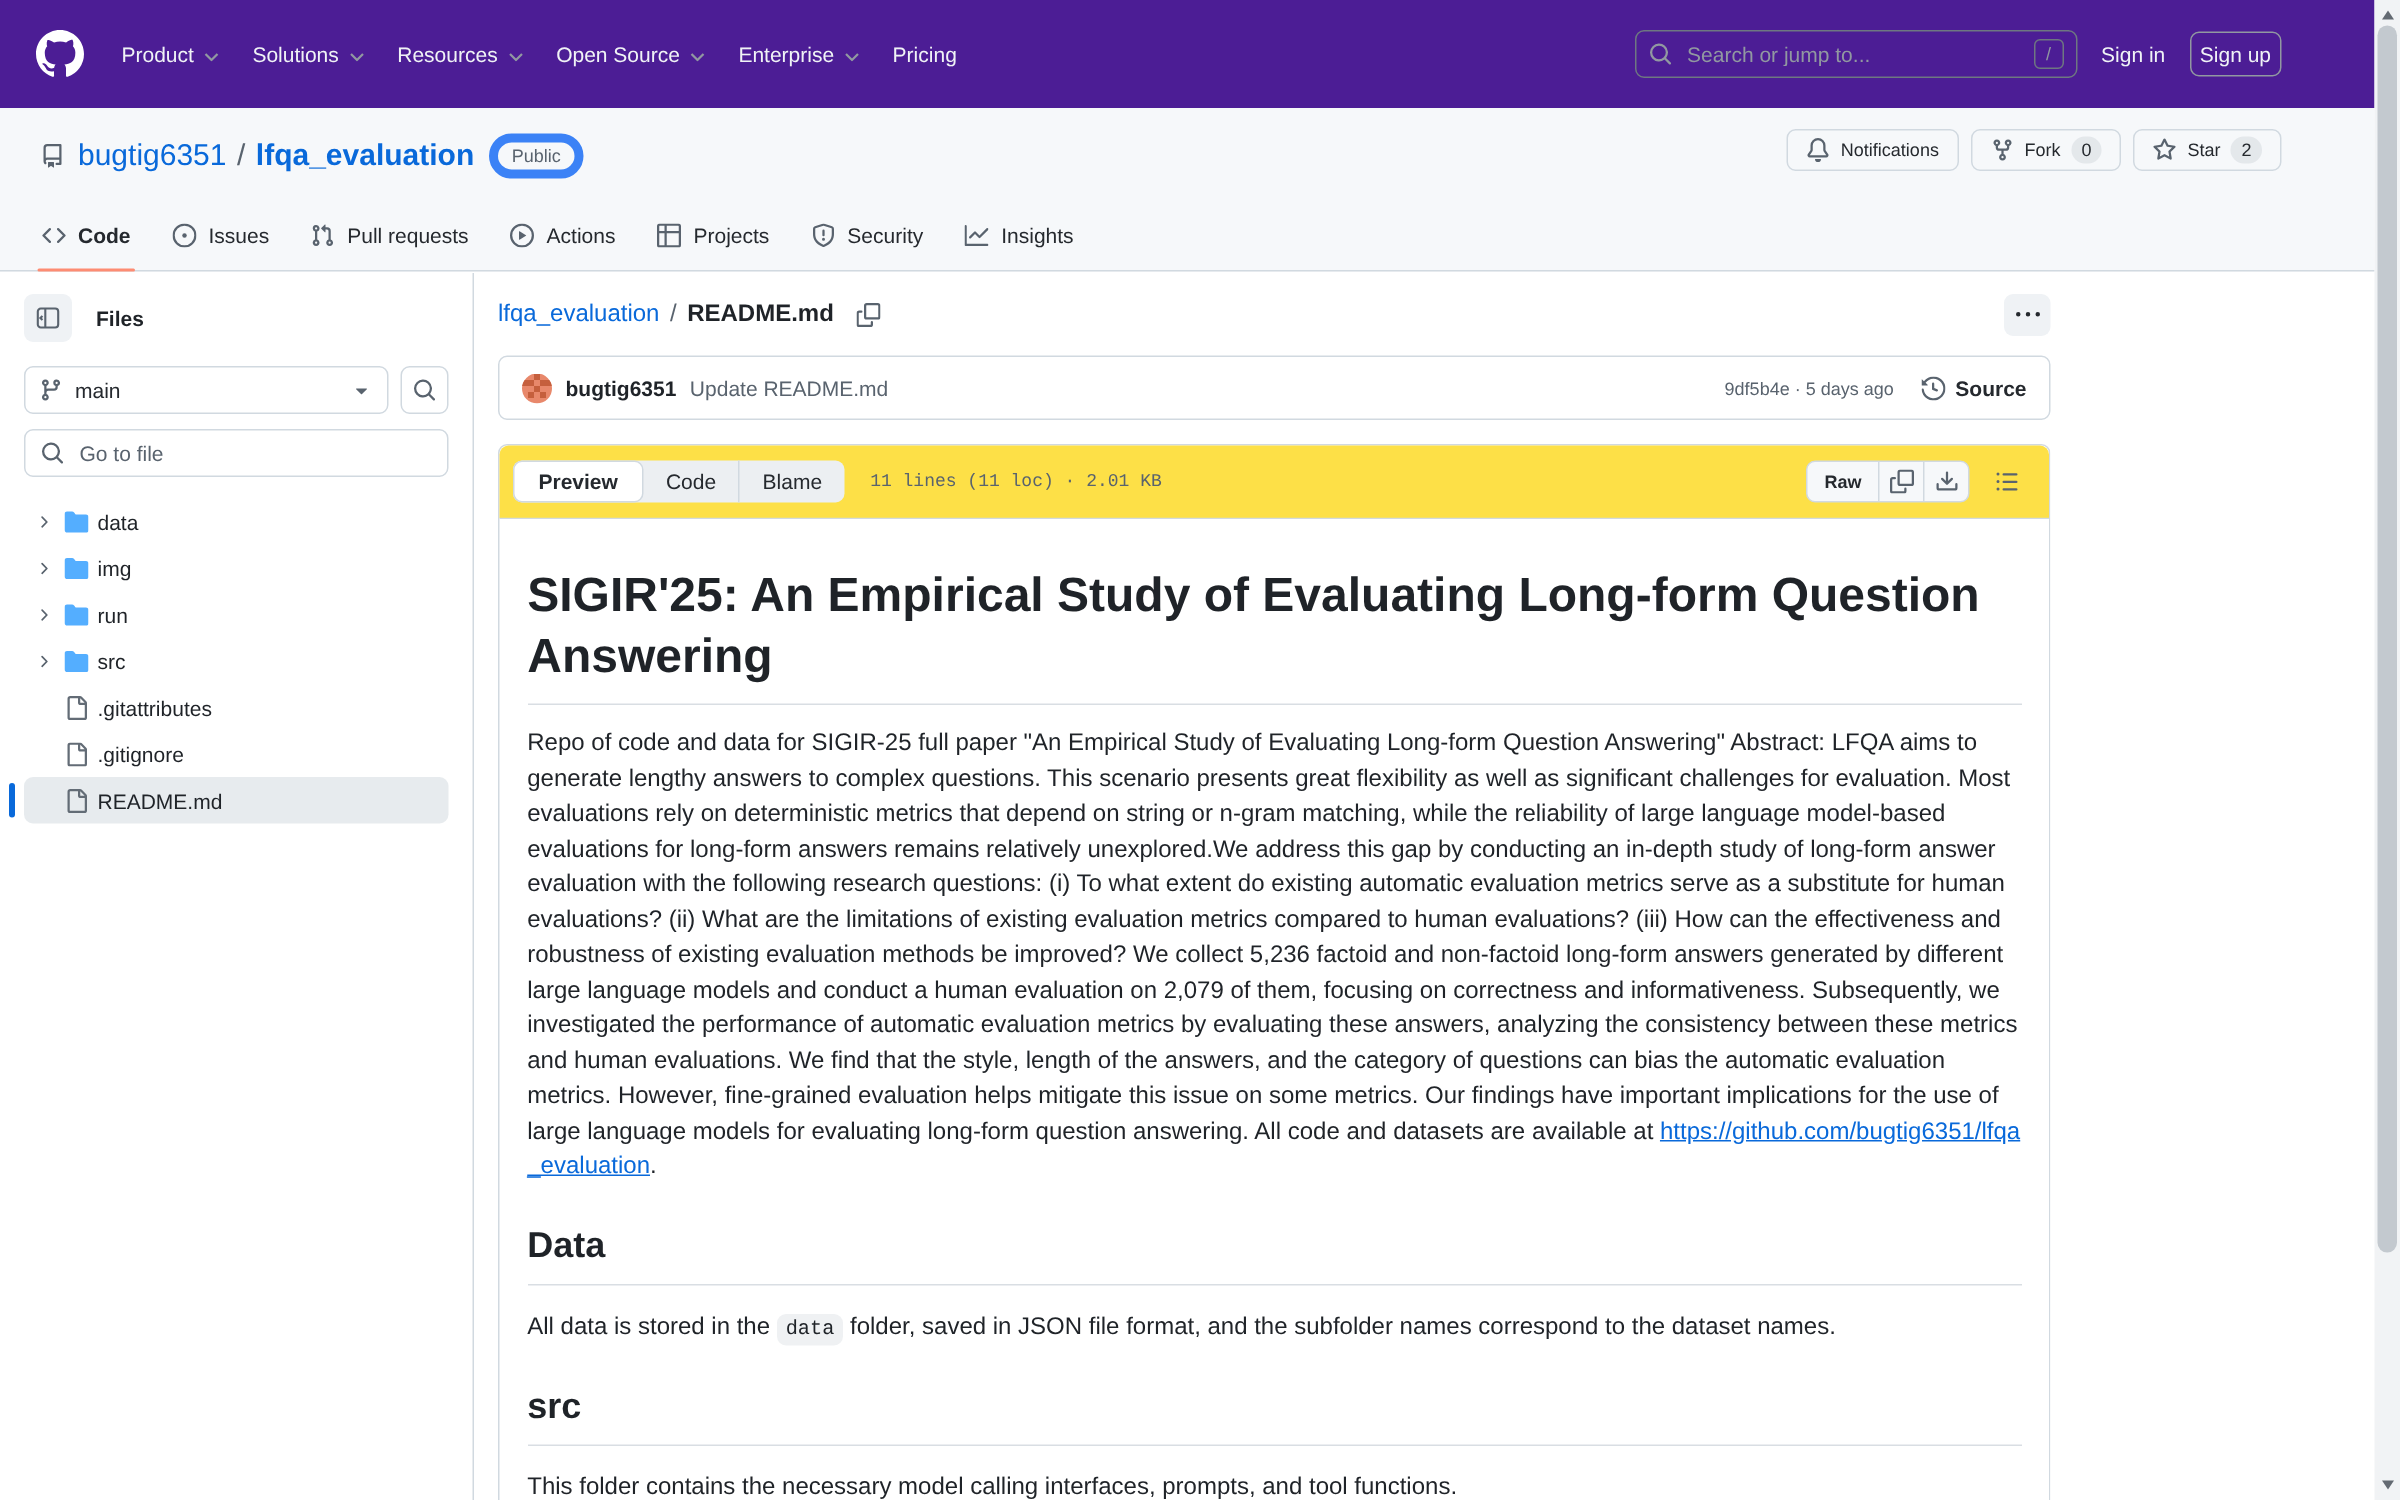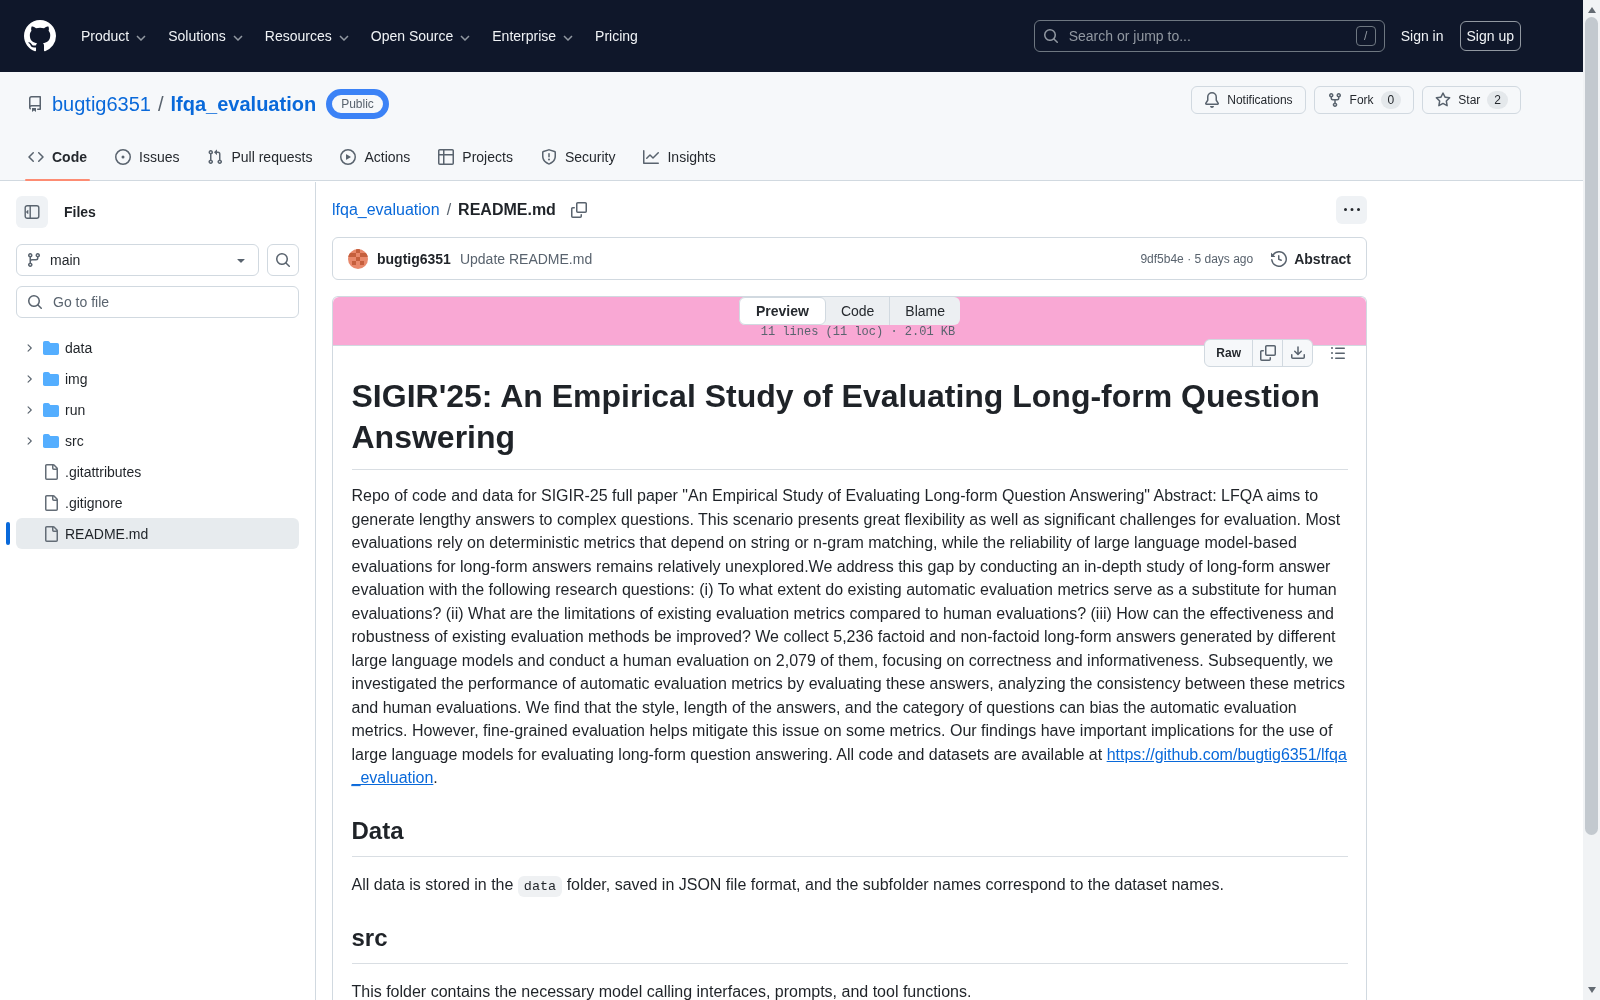--- a/index.html
+++ b/index.html
@@ -6,30 +6,30 @@
   html,body { margin:0; padding:0; }
   body {
     width:1600px; height:1000px; overflow:hidden; position:relative;
     font-family:"Liberation Sans", sans-serif; background:#fff; color:#1f2328;
   }
   svg { display:block; }
 
   
   .topnav {
     position:absolute; left:0; top:0; width:1583px; height:72px;
-    background:#0f172a; display:flex; align-items:center;
+    background:#4c1d95; display:flex; align-items:center;
     padding:0 62px 0 24px; gap:14px;
   }
   .brand { color:#fff; flex:none; cursor:pointer; }
   .nav-links { display:flex; align-items:center; }
   .nav-link { display:flex; align-items:center; gap:7px; color:#f0f3f6;
     font-size:14px; padding:8px 11px; cursor:pointer; white-space:nowrap; }
   .nav-caret { color:#9198a1; margin-top:3px; }
   .top-right { margin-left:auto; display:flex; align-items:center; gap:16px; }
-  .search-box { width:351px; height:32px; border:1px solid #6e7781; border-radius:6px;
+  .search-box { width:295px; height:32px; border:1px solid #6e7781; border-radius:6px;
     display:flex; align-items:center; padding:0 8px; gap:8px; color:#9198a1; cursor:text; }
   .search-box input { flex:1; background:transparent; border:none; outline:none;
     font-family:inherit; font-size:14px; color:#f0f3f6; min-width:0; }
   .search-box input::placeholder { color:#9198a1; }
   .slash-key { width:20px; height:20px; border:1px solid #6e7781; border-radius:4px;
     font-size:12px; color:#9198a1; display:flex; align-items:center; justify-content:center; flex:none; }
   .signin { color:#f0f3f6; font-size:14px; cursor:pointer; white-space:nowrap; }
   .signup { color:#f0f3f6; font-size:14px; border:1px solid #9198a1; border-radius:6px;
     padding:6px 6px; cursor:pointer; white-space:nowrap; }
 
@@ -115,22 +115,22 @@
   .commit-author { font-size:14px; font-weight:700; margin-left:9px; cursor:pointer; }
   .commit-msg { font-size:14px; color:#59636e; margin-left:9px; cursor:pointer; }
   .commit-right { margin-left:auto; display:flex; align-items:center; gap:18px; }
   .commit-meta { font-size:12px; color:#59636e; }
   .history-btn { display:flex; align-items:center; gap:7px; font-size:14px; font-weight:600;
     color:#25292e; cursor:pointer; }
   .history-btn .icn { color:#59636e; }
 
   .file-box { margin-top:16px; border:1px solid #d1d9e0; border-bottom:none;
     border-radius:6px 6px 0 0; height:1200px; background:#fff; }
-  .file-header { height:49px; background:#f9a8d4; border-bottom:1px solid #d1d9e0;
-    border-radius:6px 6px 0 0; display:flex; align-items:center; padding:0 9px;flex-direction:column; }
+  .file-header { height:49px; background:#fde047; border-bottom:1px solid #d1d9e0;
+    border-radius:6px 6px 0 0; display:flex; align-items:center; padding:0 9px; }
   .seg { display:flex; align-items:center; background:#eceff2; border-radius:6px; }
   .seg-tab { padding:6px 15px; font-size:14px; color:#25292e; cursor:pointer; }
   .seg-tab.active { background:#fff; border:1px solid #d1d9e0; border-radius:6px;
     font-weight:600; padding:5px 16px; }
   .seg-tab.divided { border-left:1px solid #d1d9e0; }
   .file-meta { margin-left:17px; font-family:"Liberation Mono", monospace; font-size:12px; color:#59636e; }
   .file-actions { margin-left:auto; display:flex; align-items:center; gap:11px; padding-right:5px; }
   .raw-group { display:flex; align-items:stretch; border:1px solid #d1d9e0; border-radius:6px;
     background:#f6f8fa; overflow:hidden; height:28px; }
   .raw-btn { font-size:12px; font-weight:700; padding:0 11px; color:#25292e; display:flex;
@@ -451,21 +451,21 @@
           </svg>
       </span>
       <span class="commit-author">bugtig6351</span>
       <span class="commit-msg">Update README.md</span>
       <span class="commit-right">
         <span class="commit-meta"><span>9df5b4e</span> <span>·</span> <span>5 days ago</span></span>
         <span class="history-btn">
           <svg class="icn" width="16" height="16" viewBox="0 0 16 16" fill="currentColor">
               <path d="m.427 1.927 1.215 1.215a8.002 8.002 0 1 1-1.6 5.685.75.75 0 1 1 1.493-.154 6.5 6.5 0 1 0 1.18-4.458l1.358 1.358A.25.25 0 0 1 3.896 6H.25A.25.25 0 0 1 0 5.75V2.104a.25.25 0 0 1 .427-.177ZM7.75 4a.75.75 0 0 1 .75.75v2.992l2.028.812a.75.75 0 0 1-.557 1.392l-2.5-1A.751.751 0 0 1 7 8.25v-3.5A.75.75 0 0 1 7.75 4Z"></path>
             </svg>
-          <span>Abstract</span>
+          <span>Source</span>
         </span>
       </span>
     </div>
 
     <div class="file-box">
       <div class="file-header">
         <div class="seg">
           <span class="seg-tab active">Preview</span>
           <span class="seg-tab">Code</span>
           <span class="seg-tab divided">Blame</span>

